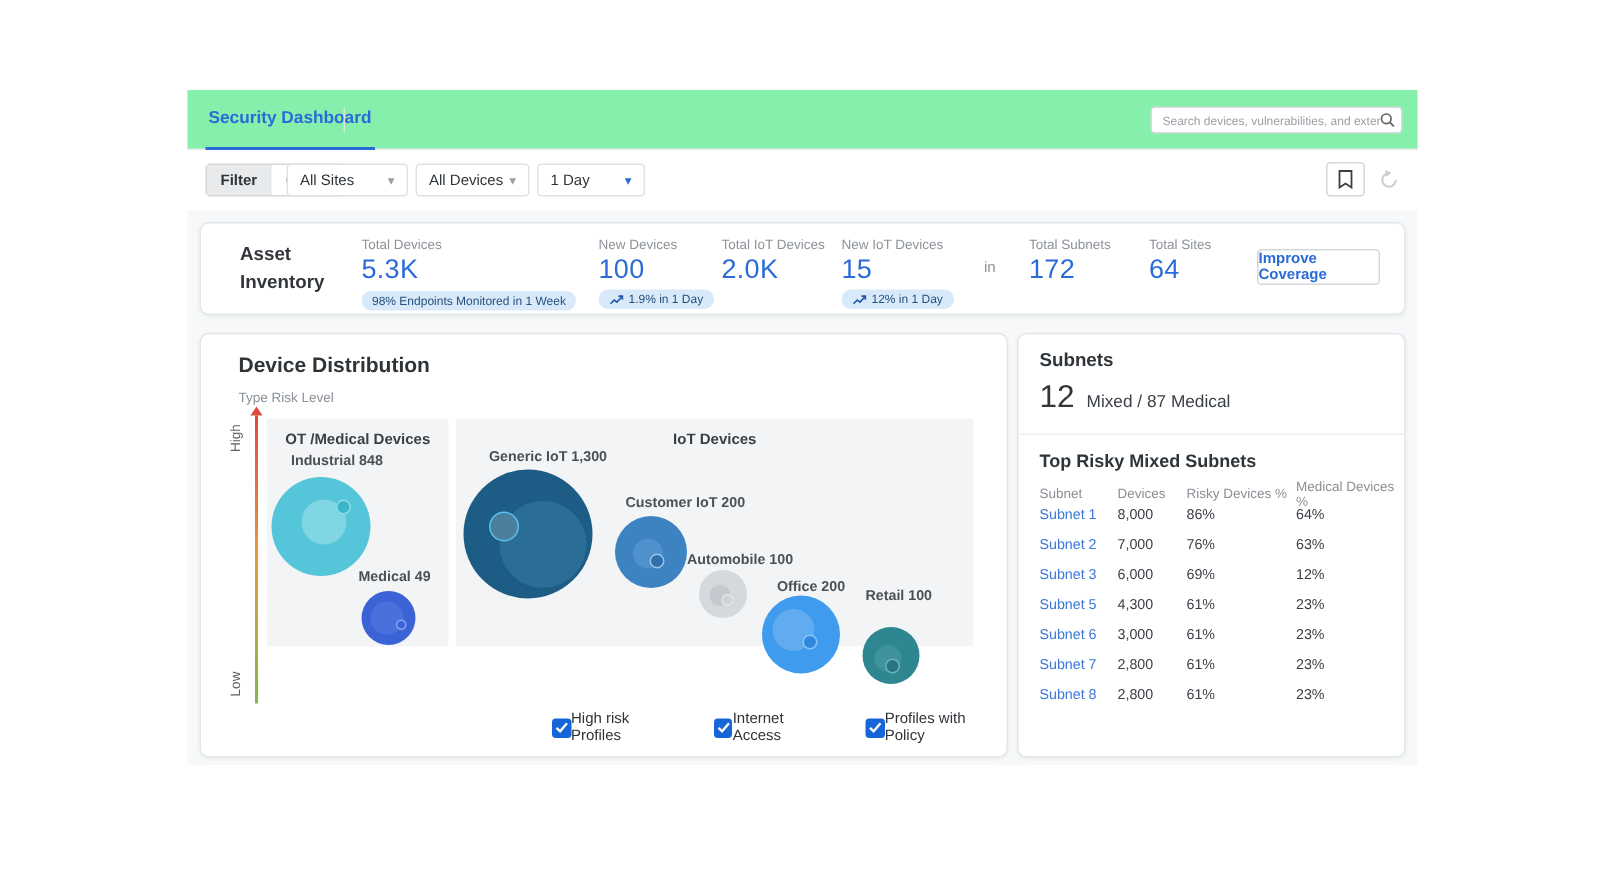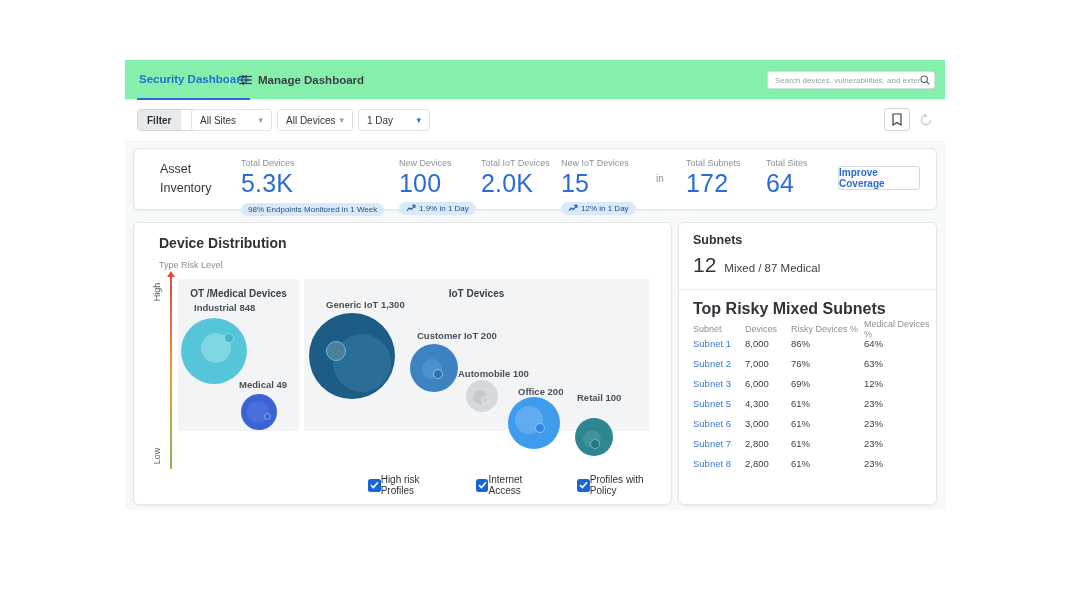--- a/index.html
+++ b/index.html
@@ -34,24 +34,24 @@
     background:#fff; display:flex; align-items:center; justify-content:center; cursor:pointer; }
 
   
   .content { position:absolute; left:0; top:80px; width:820px; height:370px; background:#f6f8f9; }
   .card { position:absolute; background:#fff; border:1px solid #e4e7ea; border-radius:6px; box-shadow:0 1px 3px rgba(20,30,40,.05); }
   .card-asset { left:8px; top:8px; width:804px; height:62px; }
   .card-dist  { left:8px; top:82px; width:539px; height:283px; }
   .card-sub   { left:553px; top:82px; width:259px; height:283px; }
 
   
-  .ai-title { position:absolute; left:26px; top:11px; font-size:12.5px; font-weight:400; color:#32363b; width:80px; line-height:1.55; }
+  .ai-title { position:absolute; left:26px; top:11px; font-size:12.5px; font-weight:700; color:#32363b; width:80px; line-height:1.55; }
   .metric { position:absolute; top:9px; }
   .metric .lb { font-size:9px; color:#8d9399; white-space:nowrap; }
-  .metric .vl { font-size:25px; color:#2b6bd8; margin-top:1px; letter-spacing:.2px; }
+  .metric .vl { font-size:18px; color:#2b6bd8; margin-top:1px; letter-spacing:.2px; }
   .badge { display:inline-flex; align-items:center; gap:3px; margin-top:3px; height:13px; padding:0 7px;
     background:#d8eafa; border-radius:7px; font-size:8px; color:#27507c; white-space:nowrap; }
   .ai-in { position:absolute; left:522px; top:24px; font-size:10px; color:#8d9399; }
   .improve-btn { position:absolute; left:704px; top:17px; width:82px; height:24px; border:1px solid #d4d7da; border-radius:3px;
     background:#fff; color:#2b6bd8; font-size:10px; font-weight:700; display:flex; align-items:center; justify-content:center; cursor:pointer; }
 
   
   .dd-title { position:absolute; left:25px; top:12px; font-size:14px; font-weight:600; color:#2f3439; }
   .dd-axis-title { position:absolute; left:25px; top:37px; font-size:9px; color:#8a9096; }
   .dd-axis { position:absolute; left:36px; top:54px; width:2px; height:192px;
@@ -71,54 +71,39 @@
   .cbrow { position:absolute; left:234px; top:251px; display:flex; gap:22px; align-items:center; }
   .cbitem { display:flex; align-items:center; gap:0; font-size:10px; color:#2f3439; cursor:pointer; }
   .cbbox { width:13px; height:13px; background:#1766d9; border-radius:2.5px; display:flex; align-items:center; justify-content:center; }
 
   
   .sn-title { position:absolute; left:14px; top:10px; font-size:12.5px; font-weight:600; color:#2f3439; }
   .sn-count-row { position:absolute; left:14px; top:30px; display:flex; align-items:baseline; gap:8px; }
   .sn-count { font-size:21px; color:#32363b; }
   .sn-sub { font-size:11.5px; color:#3a3f45; }
   .sn-div { position:absolute; left:0; top:66px; width:100%; height:1px; background:#eceef0; }
-  .sn-risky { position:absolute; left:14px; top:77px; font-size:16px; font-weight:600; color:#2f3439; }
+  .sn-risky { position:absolute; left:14px; top:77px; font-size:12px; font-weight:600; color:#2f3439; }
   .sn-table { position:absolute; left:0; top:96px; width:100%; }
   .sn-hrow, .sn-row { display:grid; grid-template-columns:52px 46px 73px 1fr; padding-left:14px; align-items:center; }
   .sn-hrow { height:14px; font-size:9px; color:#8a9096; }
   .sn-row { height:20px; font-size:9.5px; color:#3a3f45; }
   .sn-row .lnk { color:#3b78d8; cursor:pointer; }
 
   svg { display:block; }
 </style>
 </head>
 <body>
 
 <div class="dash">
 
   <div class="tabbar">
     <div class="tab-active">
       <span>Security Dashboard</span>
     </div>
     <div class="tab-divider"></div>
-    <div class="tab-manage">
-      <span>
-        <svg width="13" height="12" viewBox="0 0 13 12">
-            <g stroke="#3a3f45" stroke-width="1.2">
-          <line x1="0" y1="2.5" x2="13" y2="2.5"></line>
-              <line x1="0" y1="6" x2="13" y2="6"></line>
-              <line x1="0" y1="9.5" x2="13" y2="9.5"></line>
-          <line x1="4" y1="1" x2="4" y2="4"></line>
-              <line x1="9" y1="4.5" x2="9" y2="7.5"></line>
-              <line x1="4" y1="8" x2="4" y2="11"></line>
-        </g>
-          </svg>
-      </span>
-      <span>Manage Dashboard</span>
-    </div>
     <div class="searchbox">
       <input type="text" placeholder="Search devices, vulnerabilities, and external ..." style="">
       <span>
         <svg width="10" height="10" viewBox="0 0 10 10">
             <circle cx="4.2" cy="4.2" r="3.2" fill="none" stroke="#5b6167" stroke-width="1.1"></circle>
             <line x1="6.6" y1="6.6" x2="9.3" y2="9.3" stroke="#5b6167" stroke-width="1.1"></line>
           </svg>
       </span>
     </div>
   </div>

